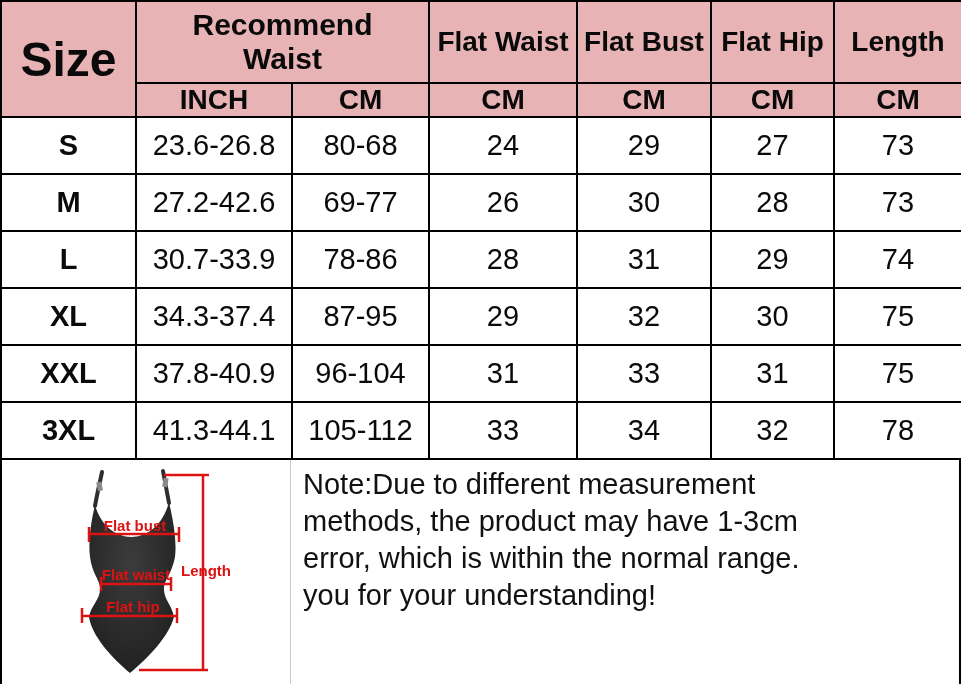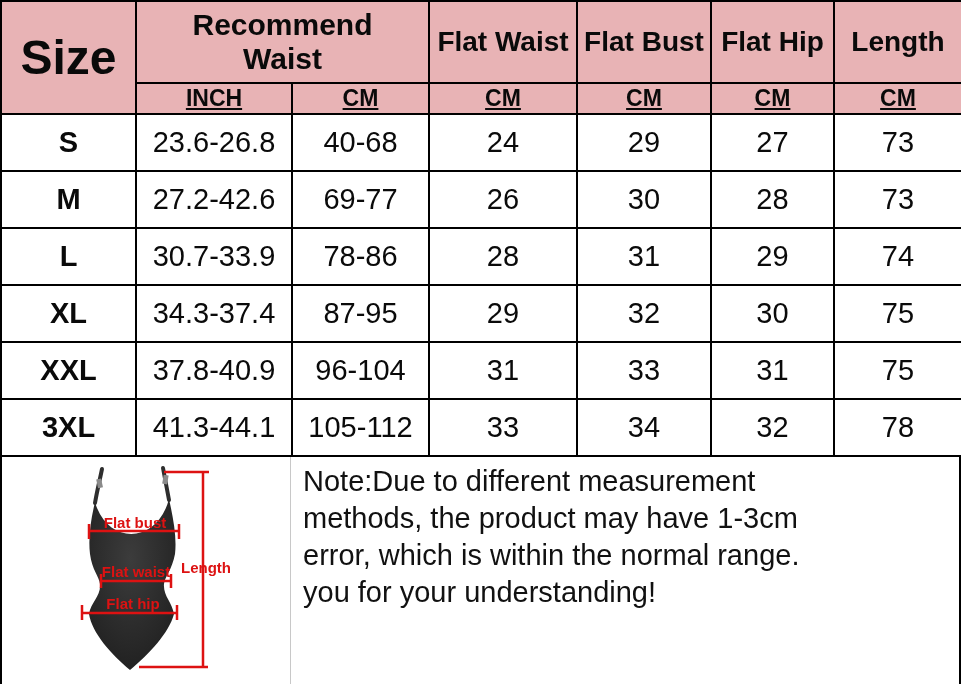--- a/index.html
+++ b/index.html
@@ -32,21 +32,21 @@
 
   .size-head { font-size: 48px; font-weight: bold; letter-spacing: 0px; }
   .h-top { font-size: 28px; font-weight: bold; white-space: nowrap; }
   .recwrap {
     display: inline-block;
     max-width: 225px;
     font-size: 30px; font-weight: bold;
     line-height: 1.15;
     white-space: normal;
   }
-  .sub { font-size: 23px; font-weight: bold; text-decoration: underline; }
+  .sub { font-size: 28px; font-weight: bold; }
   td.size-cell { font-size: 29px; font-weight: bold; }
   td.val { font-size: 29px; font-weight: normal; margin-left: 24px; }
 
   .bottom {
     box-sizing: border-box;
     height: 229px;
     display: flex;
     border: 2px solid #000000;
     border-top: none;
     background: #ffffff;
@@ -119,21 +119,21 @@
         <th class="sub">CM</th>
         <th class="sub">CM</th>
         <th class="sub">CM</th>
         <th class="sub">CM</th>
       </tr>
     </thead>
     <tbody>
       <tr>
         <td class="size-cell">S</td>
         <td class="val">23.6-26.8</td>
-        <td class="val">40-68</td>
+        <td class="val">80-68</td>
         <td class="val">24</td>
         <td class="val">29</td>
         <td class="val">27</td>
         <td class="val">73</td>
       </tr>
       <tr>
         <td class="size-cell">M</td>
         <td class="val">27.2-42.6</td>
         <td class="val">69-77</td>
         <td class="val">26</td>

